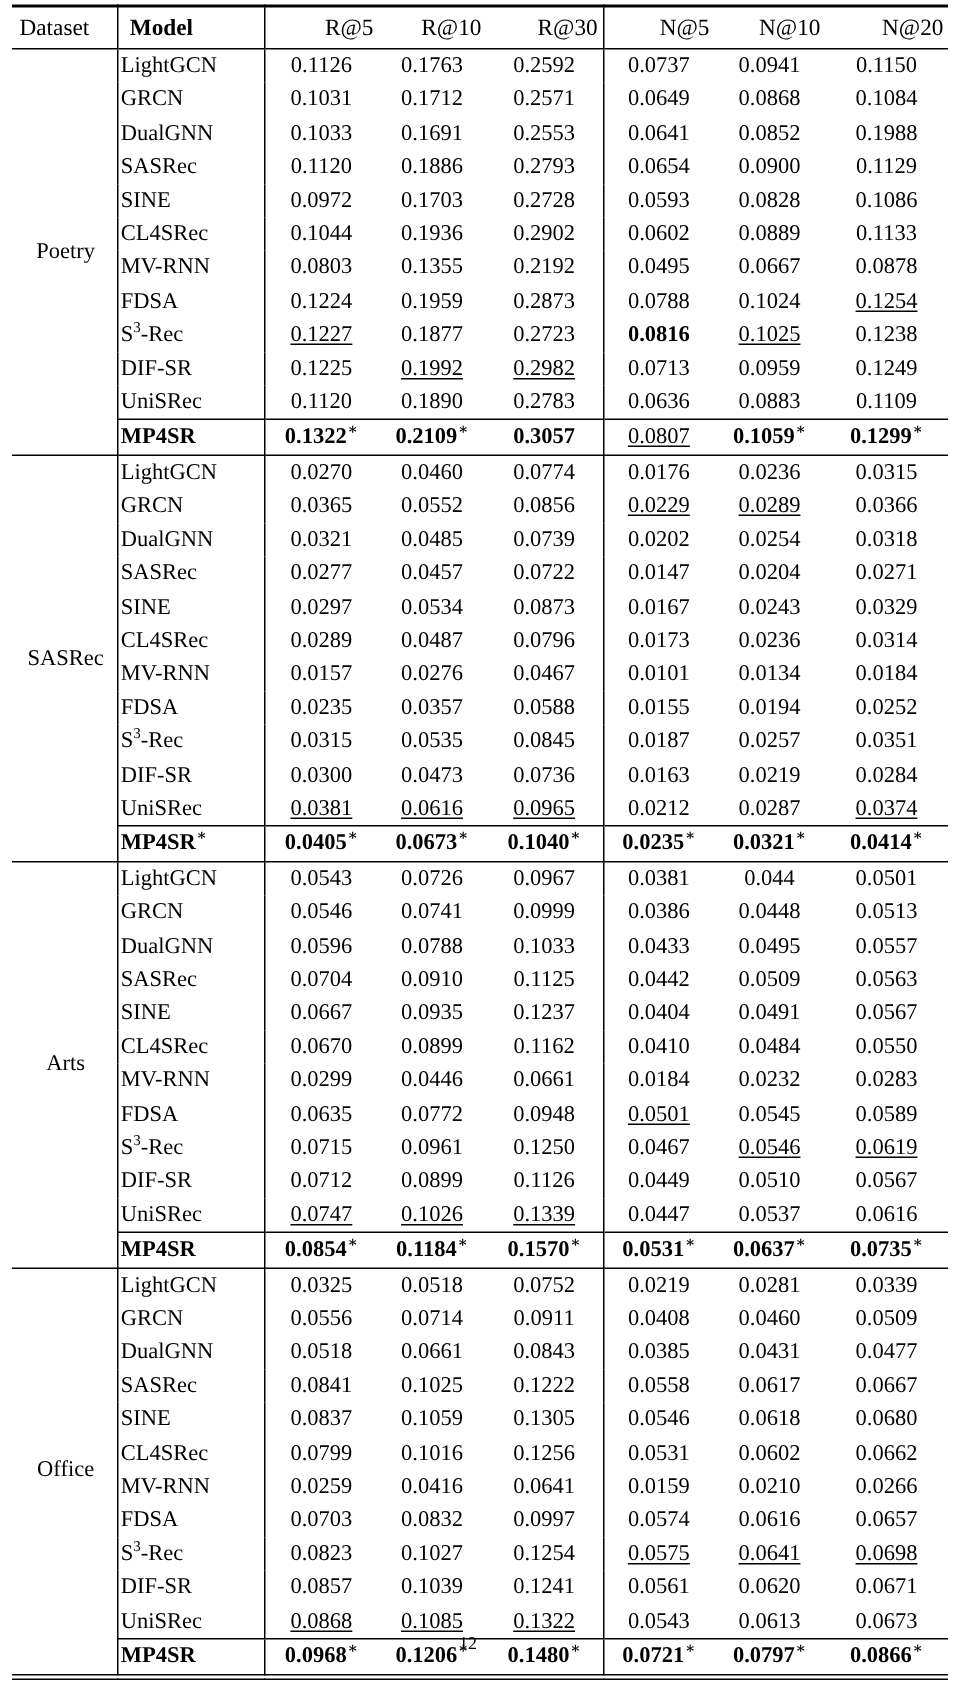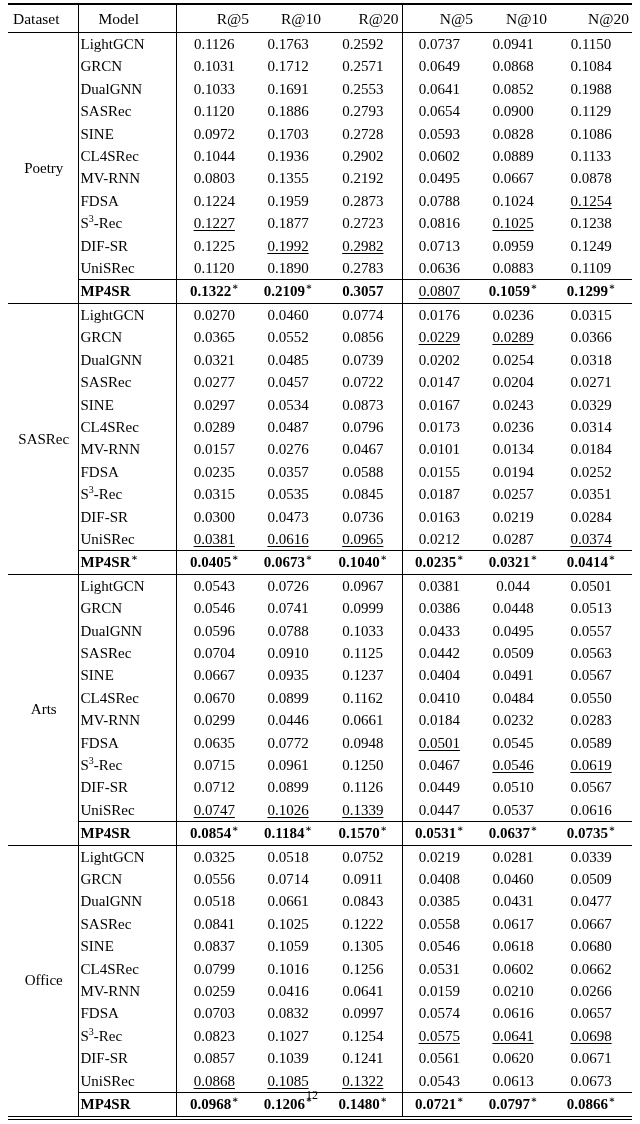--- a/index.html
+++ b/index.html
@@ -23,21 +23,21 @@
   thead tr { border-bottom: 1.2px solid #000; }
   th {
     font-weight: normal;
     font-size: 15.5px;
     line-height: 19px;
     padding: 4px 3px;
     text-align: right;
     white-space: nowrap;
   }
   th.col0 { width: 70px; text-align: left; padding-left: 5px; border-right: 1px solid #000; }
-  th.col1 { width: 98px; text-align: left; padding-left: 20px; border-right: 1px solid #000; }
+  th.col1 { width: 98px; text-align: left; padding-left: 8px; border-right: 1px solid #000; font-weight: bold; }
   th.col2 { width: 76px; }
   th.col3 { width: 72px; }
   th.col4 { width: 78px; border-right: 1px solid #000; }
   th.col5 { width: 74px; }
   th.col6 { width: 74px; }
   th.col7 { width: 82px; }
   td {
     font-size: 15px;
     line-height: 18.4px;
     padding: 2px 3px;
@@ -55,21 +55,21 @@
   td.c-model {
     text-align: left;
     padding-left: 2px;
     border-right: 1px solid #000;
   }
   td.c-val.c2 { border-right: 1px solid #000; }
   tr.block-end td { border-bottom: 1.2px solid #000; }
   tr.best-row td { font-weight: bold; }
   tr.best-row td:not(.c-dataset) { border-top: 1px solid #000; }
   span.ul { text-decoration: underline; text-underline-offset: 2px; }
-  span.bd { font-weight: normal; }
+  span.bd { font-weight: bold; }
   span.nb { font-weight: normal; }
   sup {
     font-size: 10px;
     line-height: 0;
     vertical-align: super;
   }
   sup.star { margin-left: 0.5px; }
   .page-number {
     position: absolute;
     left: 306px;
@@ -81,21 +81,21 @@
 </head>
 <body>
 
 <table class="results">
   <thead>
     <tr>
         <th class="col0"><span>Dataset</span></th>
         <th class="col1"><span>Model</span></th>
         <th class="col2"><span>R@5</span></th>
         <th class="col3"><span>R@10</span></th>
-        <th class="col4"><span>R@20</span></th>
+        <th class="col4"><span>R@30</span></th>
         <th class="col5"><span>N@5</span></th>
         <th class="col6"><span>N@10</span></th>
         <th class="col7"><span>N@20</span></th>
       </tr>
   </thead>
   <tbody>
       <tr>
         <td rowspan="12" class="c-dataset"><span>Poetry</span></td>
         <td class="c-model"><span>LightGCN</span></td>
         <td class="c-val c0"><span>0.1126</span></td>

